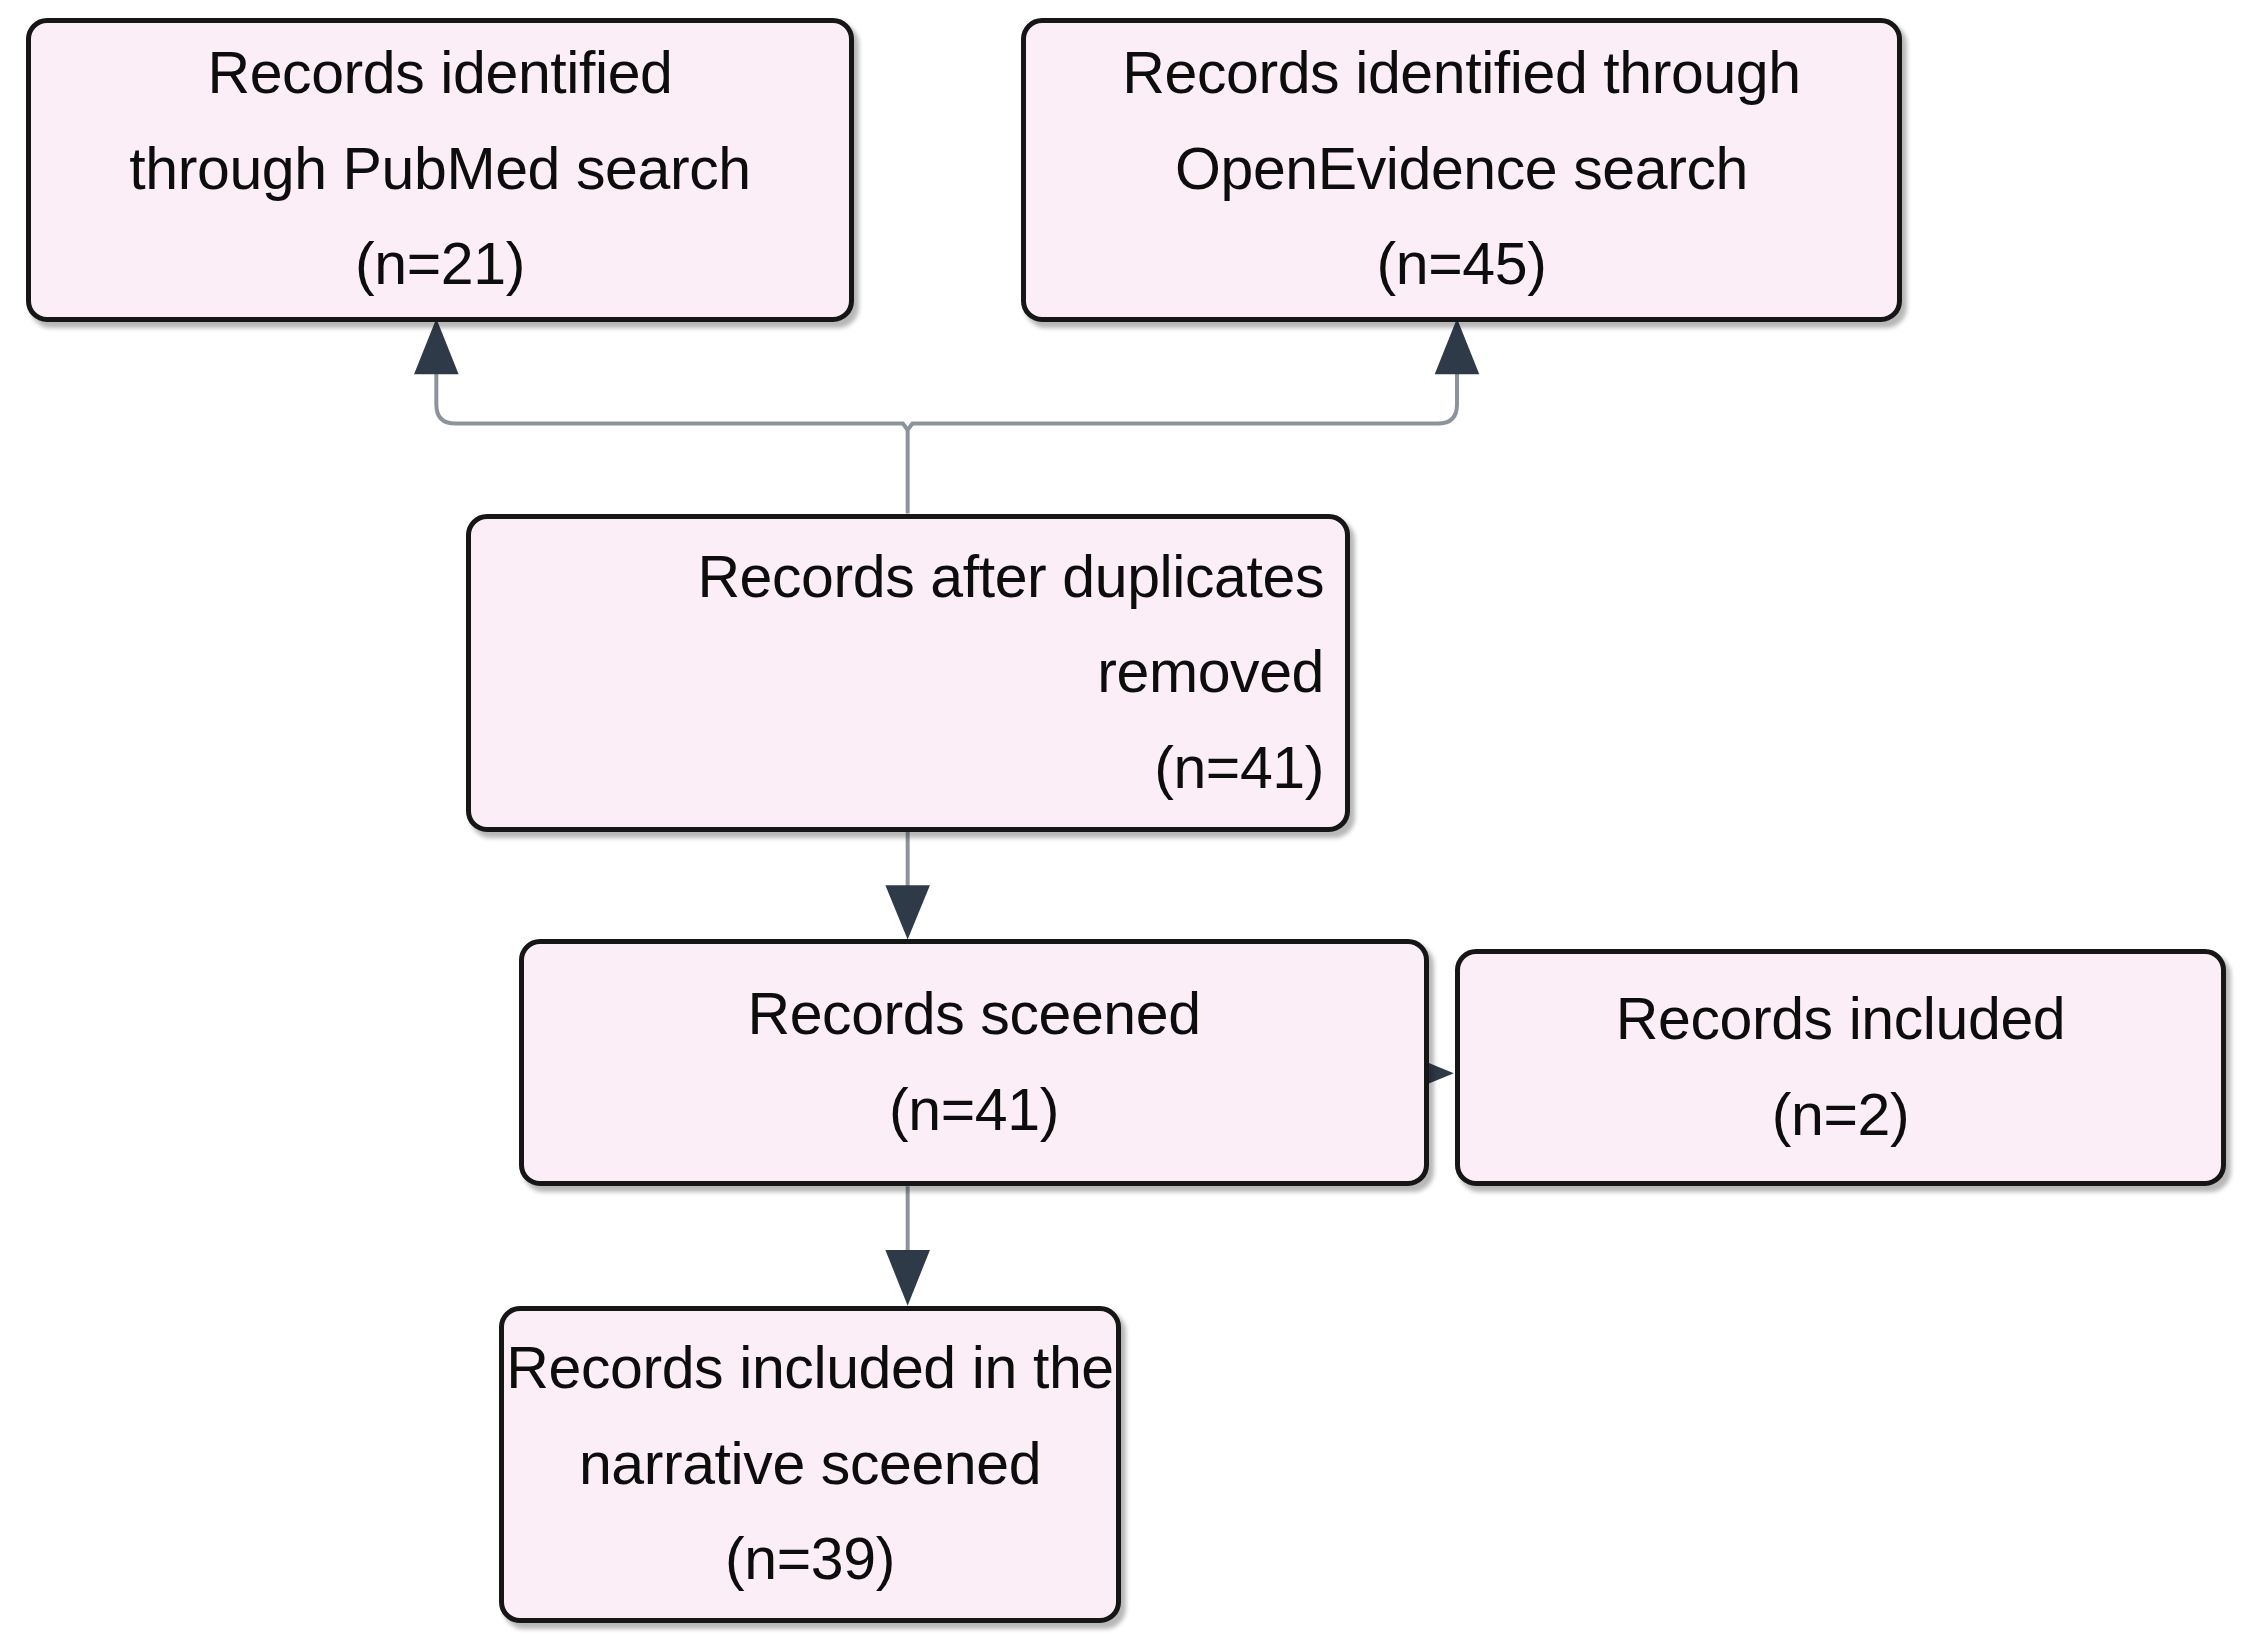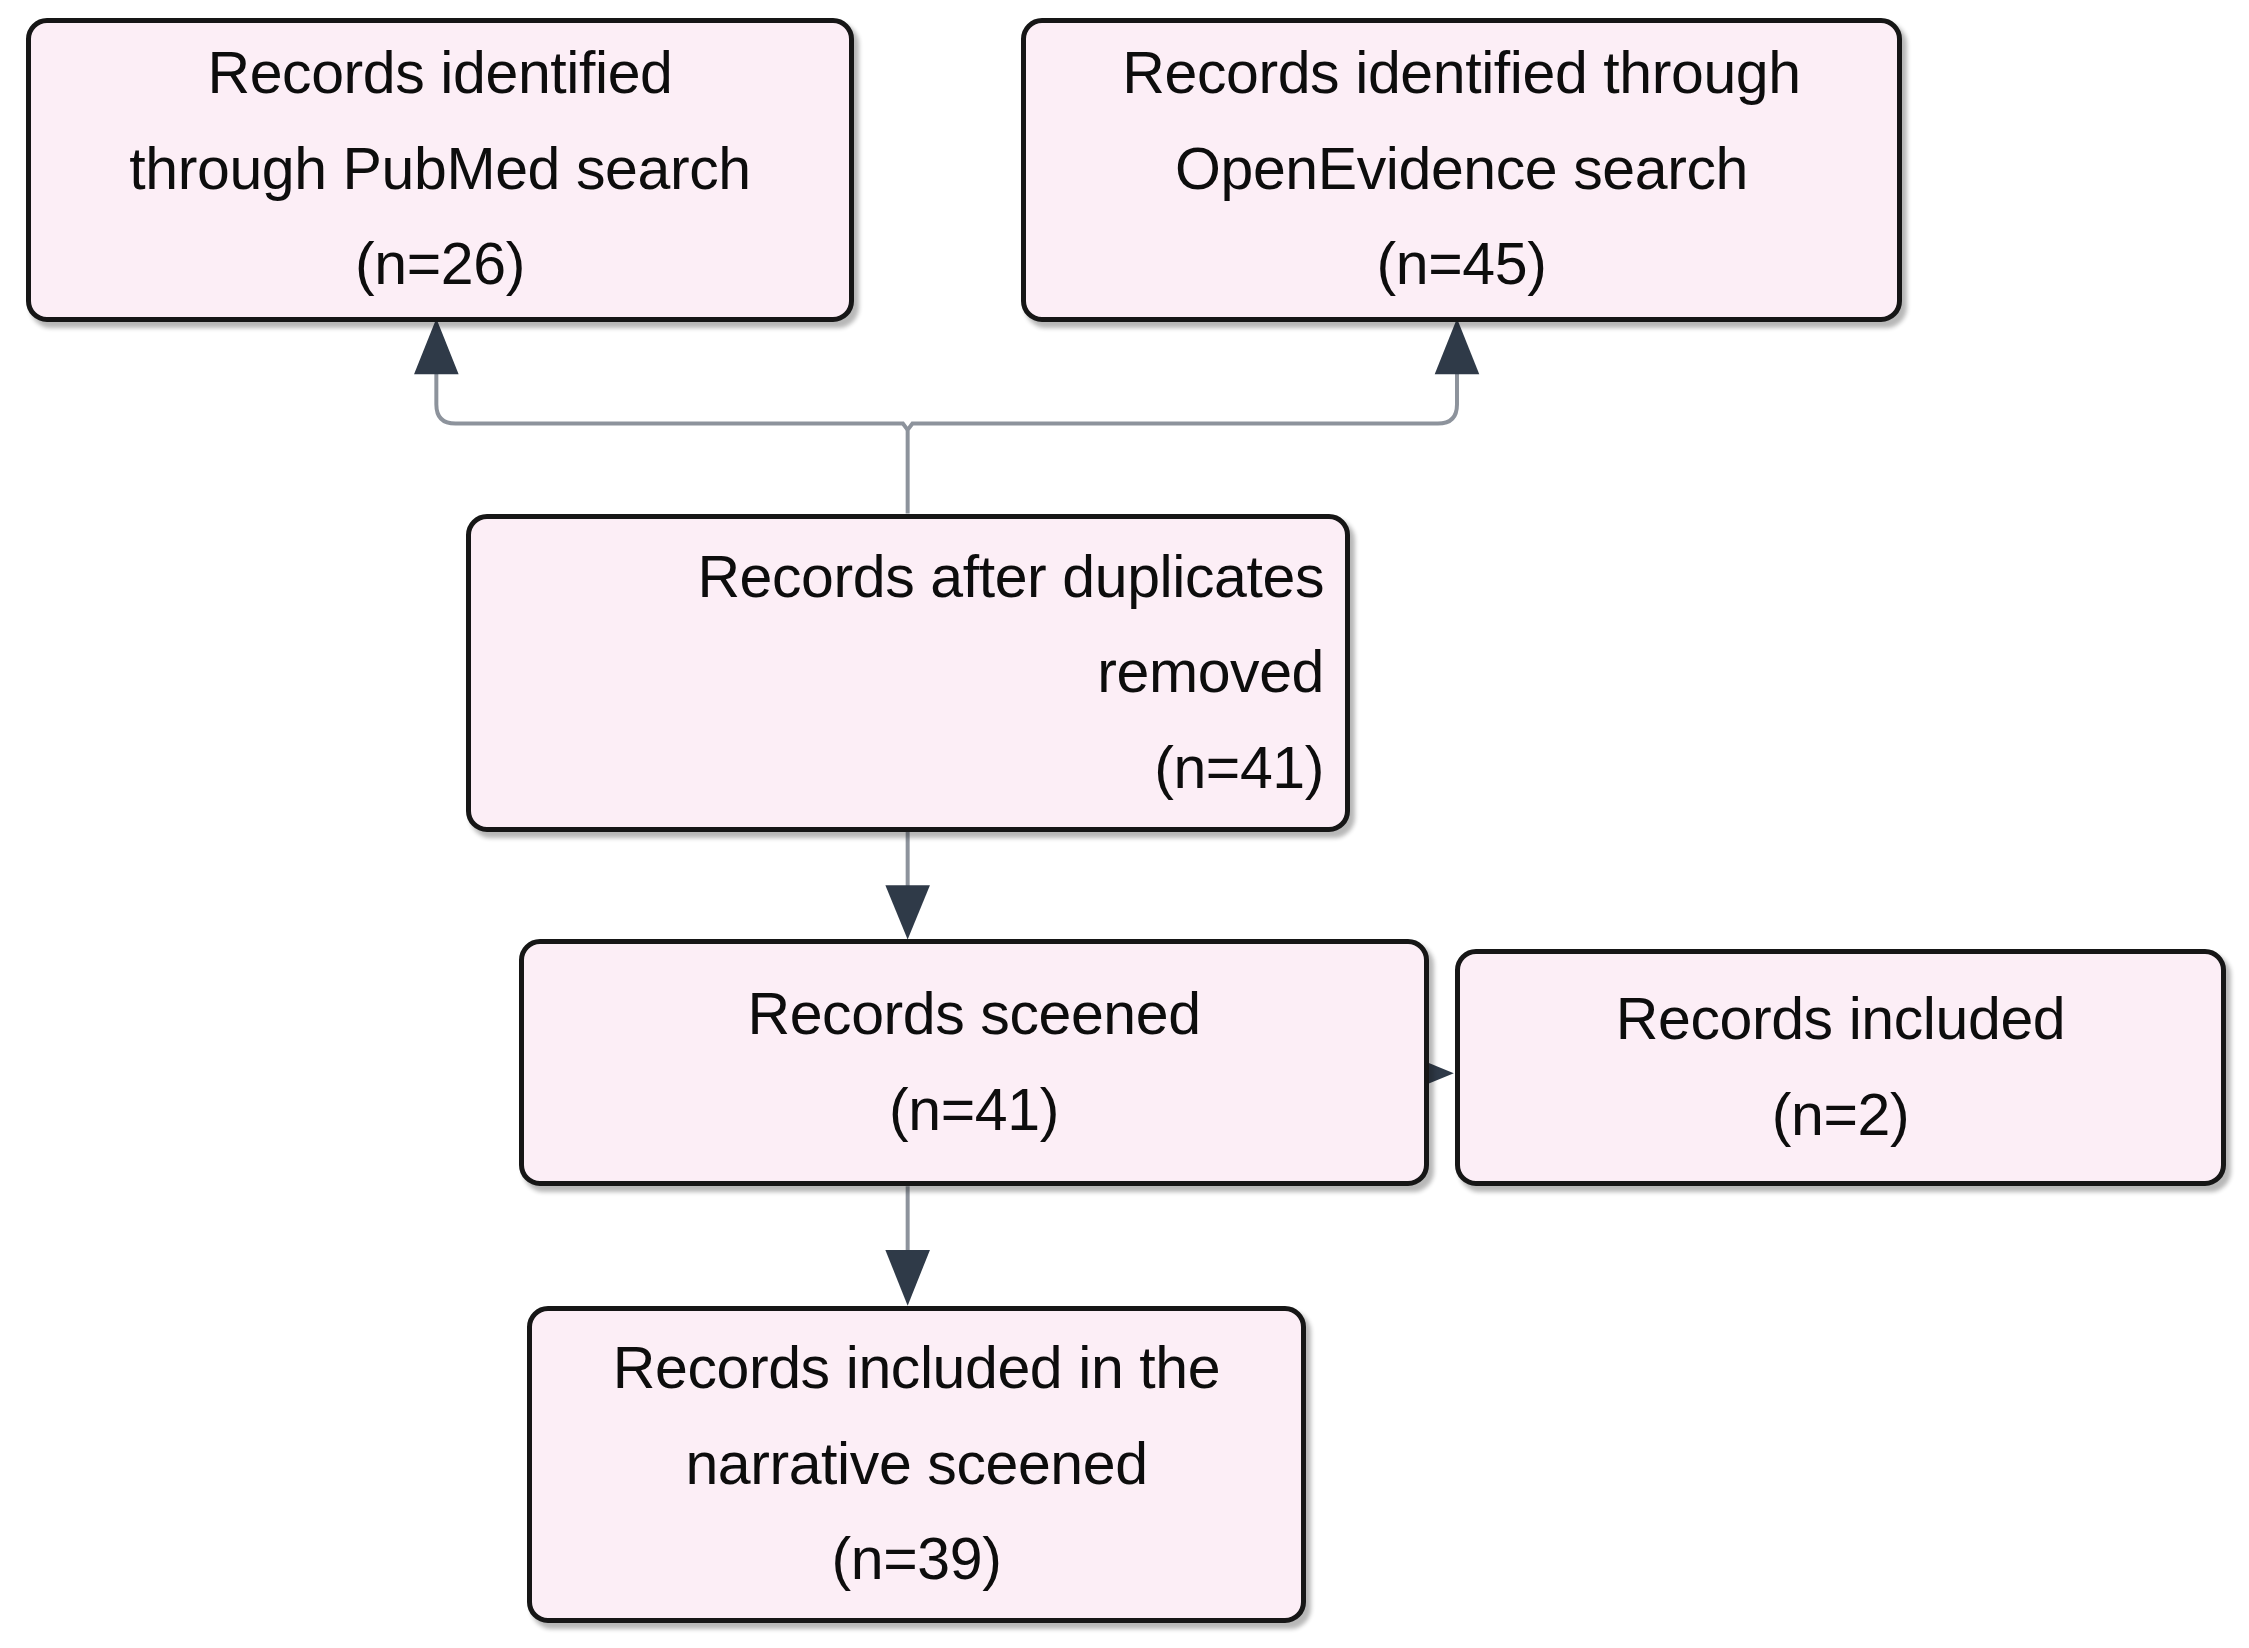--- a/index.html
+++ b/index.html
@@ -82,21 +82,21 @@
 
     <g>
       <path class="conn-path" d="M 1140 1490 L 1140 1575"></path>
       <polygon class="conn-head" points="1140,1640 1112,1570 1168,1570"></polygon>
     </g>
   </svg>
 
   <div class="flow-box" style="left:26px; top:17.5px; width:828px; height:304px;">
     <span class="line">Records identified</span>
     <span class="line">through PubMed search</span>
-    <span class="line">(n=26)</span>
+    <span class="line">(n=21)</span>
   </div>
 
   <div class="flow-box" style="left:1021px; top:17.5px; width:881px; height:304px;">
     <span class="line">Records identified through</span>
     <span class="line">OpenEvidence search</span>
     <span class="line">(n=45)</span>
   </div>
 
   <div class="flow-box" style="left:466px; top:514px; width:884px; height:318px;align-items:flex-end;">
     <span class="line">Records after duplicates</span>
@@ -107,20 +107,20 @@
   <div class="flow-box" style="left:519px; top:939px; width:910px; height:247px;">
     <span class="line">Records sceened</span>
     <span class="line">(n=41)</span>
   </div>
 
   <div class="flow-box" style="left:1455px; top:949px; width:771px; height:237px;">
     <span class="line">Records included</span>
     <span class="line">(n=2)</span>
   </div>
 
-  <div class="flow-box" style="left:527px; top:1306px; width:779px; height:317px;">
+  <div class="flow-box" style="left:499px; top:1306px; width:622px; height:317px;">
     <span class="line">Records included in the</span>
     <span class="line">narrative sceened</span>
     <span class="line">(n=39)</span>
   </div>
 
 </div>
 
 
 </body></html>

